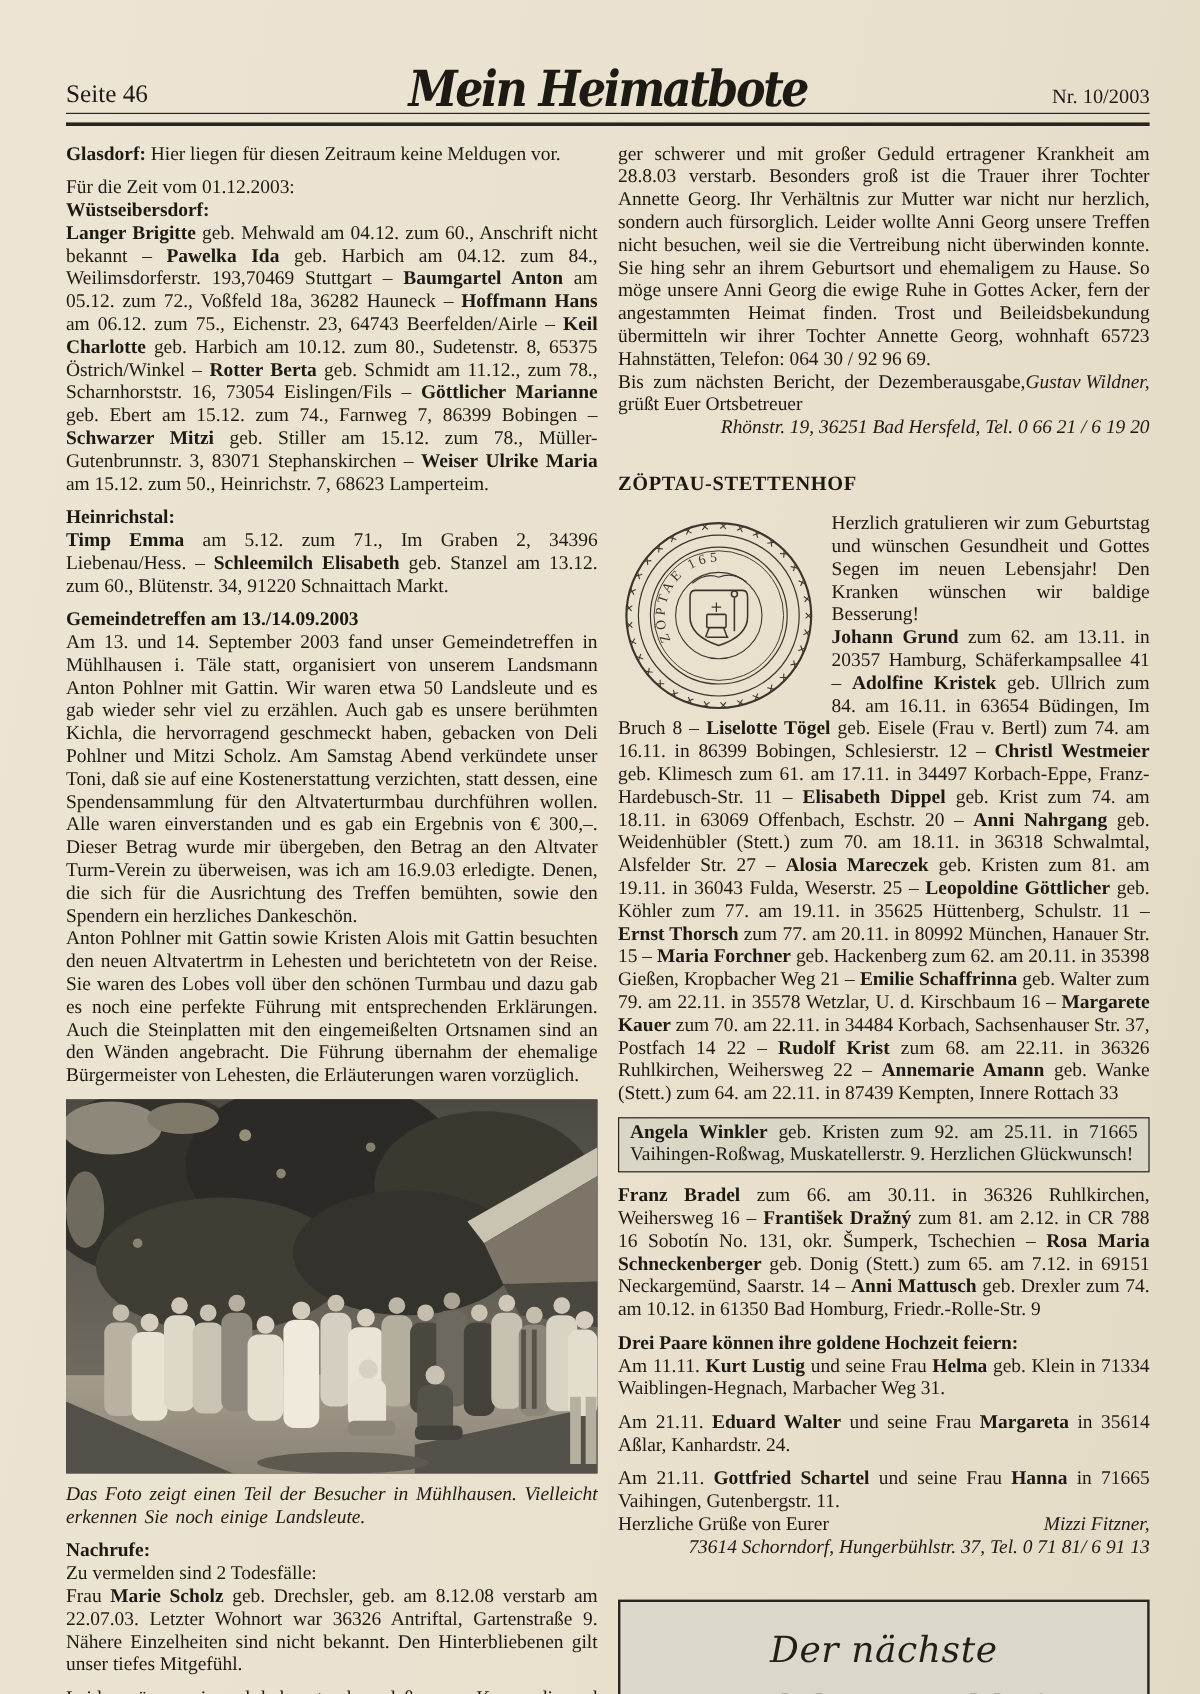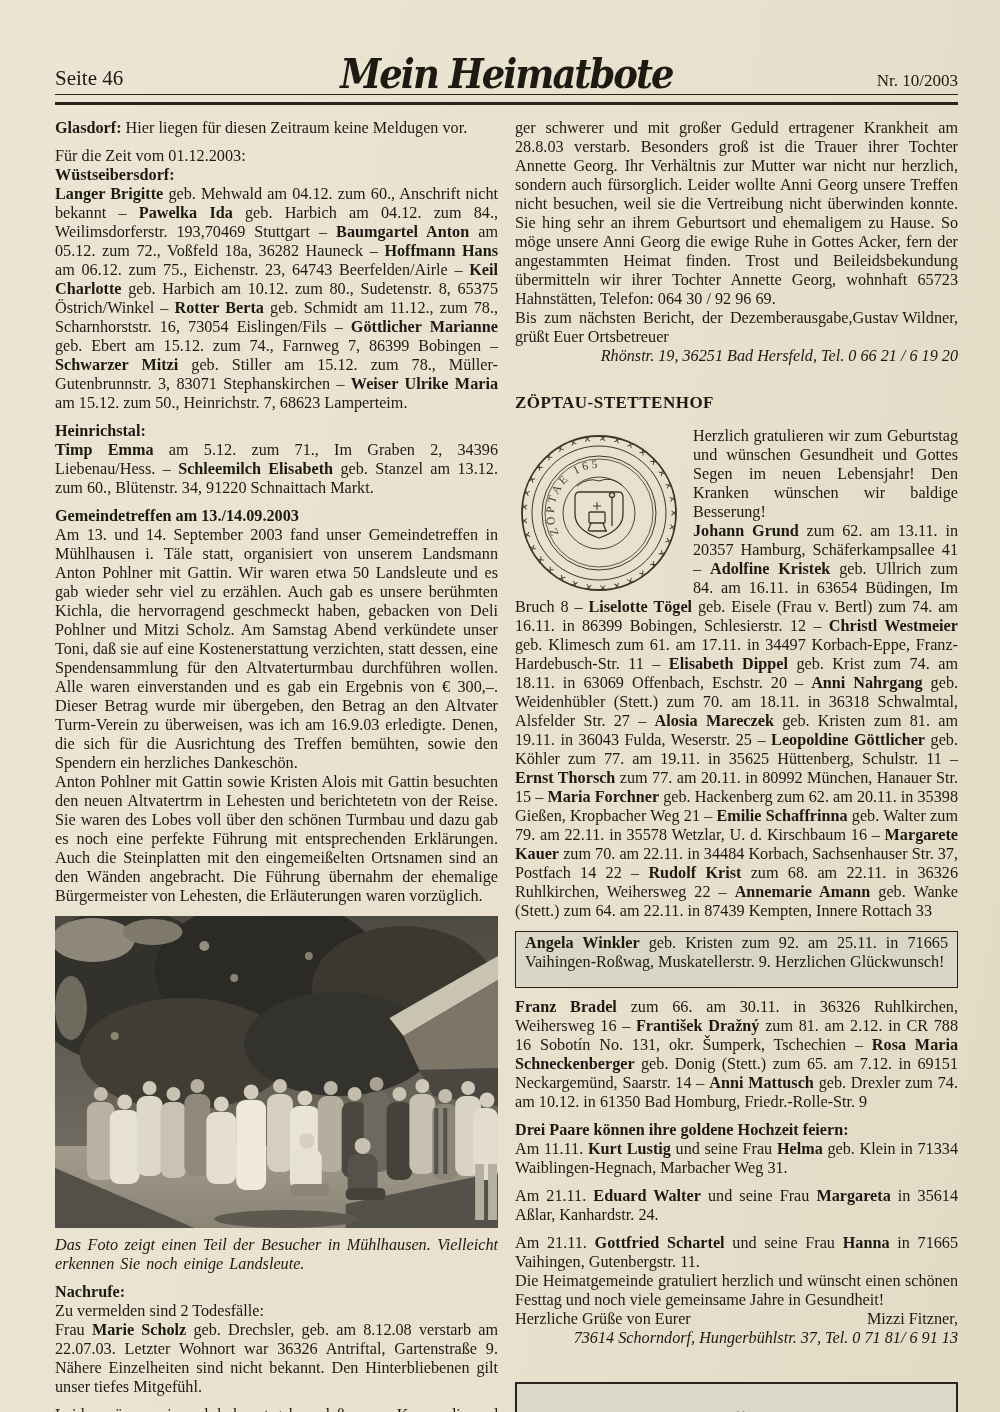--- a/index.html
+++ b/index.html
@@ -37,26 +37,26 @@
   .center-head{font-family:"Liberation Serif",serif;font-weight:bold;font-size:17px;
     letter-spacing:.5px;margin:27px 0 15px !important;}
   .bold-line{font-weight:bold;}
   
   .photo{display:block;width:443px;height:312px;margin:10px 0 0 0;background:#67635a;}
   .photo svg{display:block;width:100%;height:100%;}
   
   .seal-float{float:left;width:168px;height:166px;margin:3px 10px 2px 0;}
   .seal-float svg{display:block;width:100%;height:100%;}
   
-  .sig-name{float:right;}
+  .sig-name{float:right;font-style:italic;}
   .sig-addr{text-align:right;font-style:italic;}
   
   .gray-box{
     border:1.7px solid #29251e;background:#dad6c6;
-    padding:2px 9px 15px 9px;margin:10px 0;
+    padding:2px 9px 4px 9px;margin:10px 0;
   }
   .deadline-box{
     border:2px solid #29251e;background:#dbd8cb;
     margin-top:34px;padding:16px 10px 18px 10px;
     text-align:center;
     font-family:"DejaVu Serif",serif;font-style:italic;
     font-size:30px;line-height:49px;letter-spacing:.5px;color:#221f18;
   }
   .clearfix::after{content:"";display:block;clear:both;}
 </style>
@@ -229,21 +229,20 @@
       <div class="gray-box">
         <p><b>Angela Winkler</b> geb. Kristen zum 92. am 25.11. in 71665 Vaihingen-Roßwag, Muskatellerstr. 9. Herzlichen Glückwunsch!</p>
       </div>
 
       <p><b>Franz Bradel</b> zum 66. am 30.11. in 36326 Ruhlkirchen, Weihersweg 16 – <b>František Dražný</b> zum 81. am 2.12. in CR 788 16 Sobotín No. 131, okr. Šumperk, Tschechien – <b>Rosa Maria Schneckenberger</b> geb. Donig (Stett.) zum 65. am 7.12. in 69151 Neckargemünd, Saarstr. 14 – <b>Anni Mattusch</b> geb. Drexler zum 74. am 10.12. in 61350 Bad Homburg, Friedr.-Rolle-Str. 9</p>
 
       <p class="sp bold-line"><b>Drei Paare können ihre goldene Hochzeit feiern:</b></p>
       <p>Am 11.11. <b>Kurt Lustig</b> und seine Frau <b>Helma</b> geb. Klein in 71334 Waiblingen-Hegnach, Marbacher Weg 31.</p>
       <p class="sp">Am 21.11. <b>Eduard Walter</b> und seine Frau <b>Margareta</b> in 35614 Aßlar, Kanhardstr. 24.</p>
       <p class="sp">Am 21.11. <b>Gottfried Schartel</b> und seine Frau <b>Hanna</b> in 71665 Vaihingen, Gutenbergstr. 11.</p>
-      <p>Die Heimatgemeinde gratuliert herzlich und wünscht einen schönen Festtag und noch viele gemeinsame Jahre in Gesundheit!</p>
       <p class="clearfix">
         <span class="sig-name">Mizzi Fitzner,</span><span>Herzliche Grüße von Eurer</span>
       </p>
       <p class="sig-addr">73614 Schorndorf, Hungerbühlstr. 37, Tel. 0 71 81/ 6 91 13</p>
 
       <div class="deadline-box">
         <div>Der nächste Redaktionsschluß</div>
 
       </div>
     </div>

